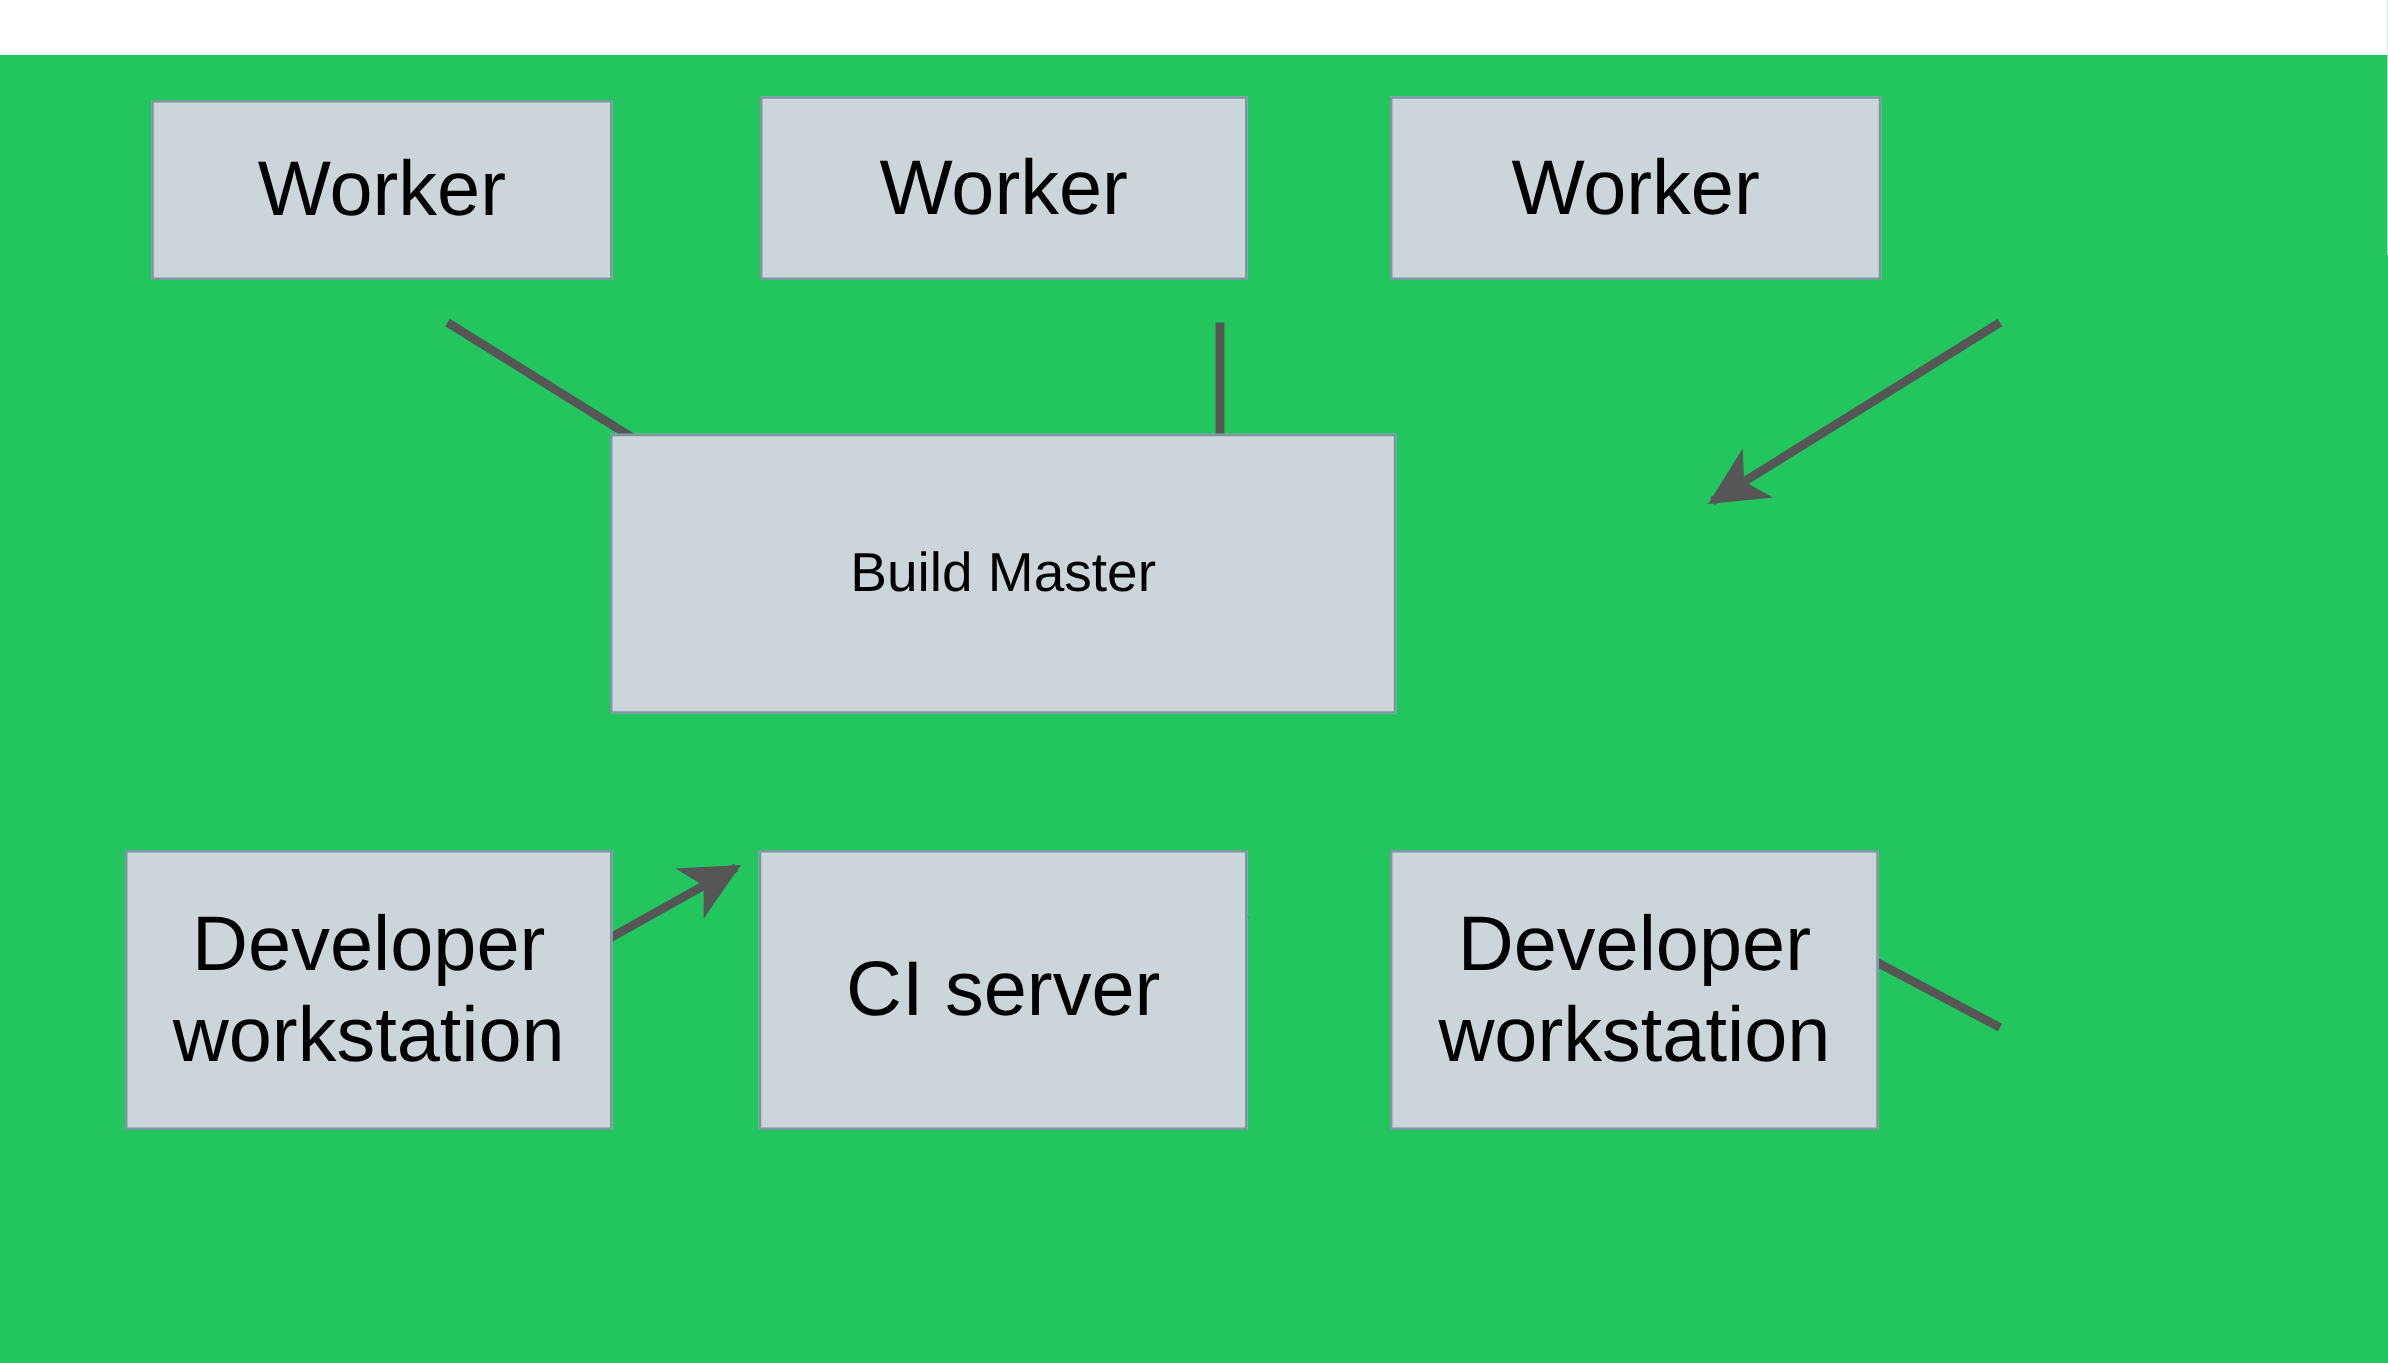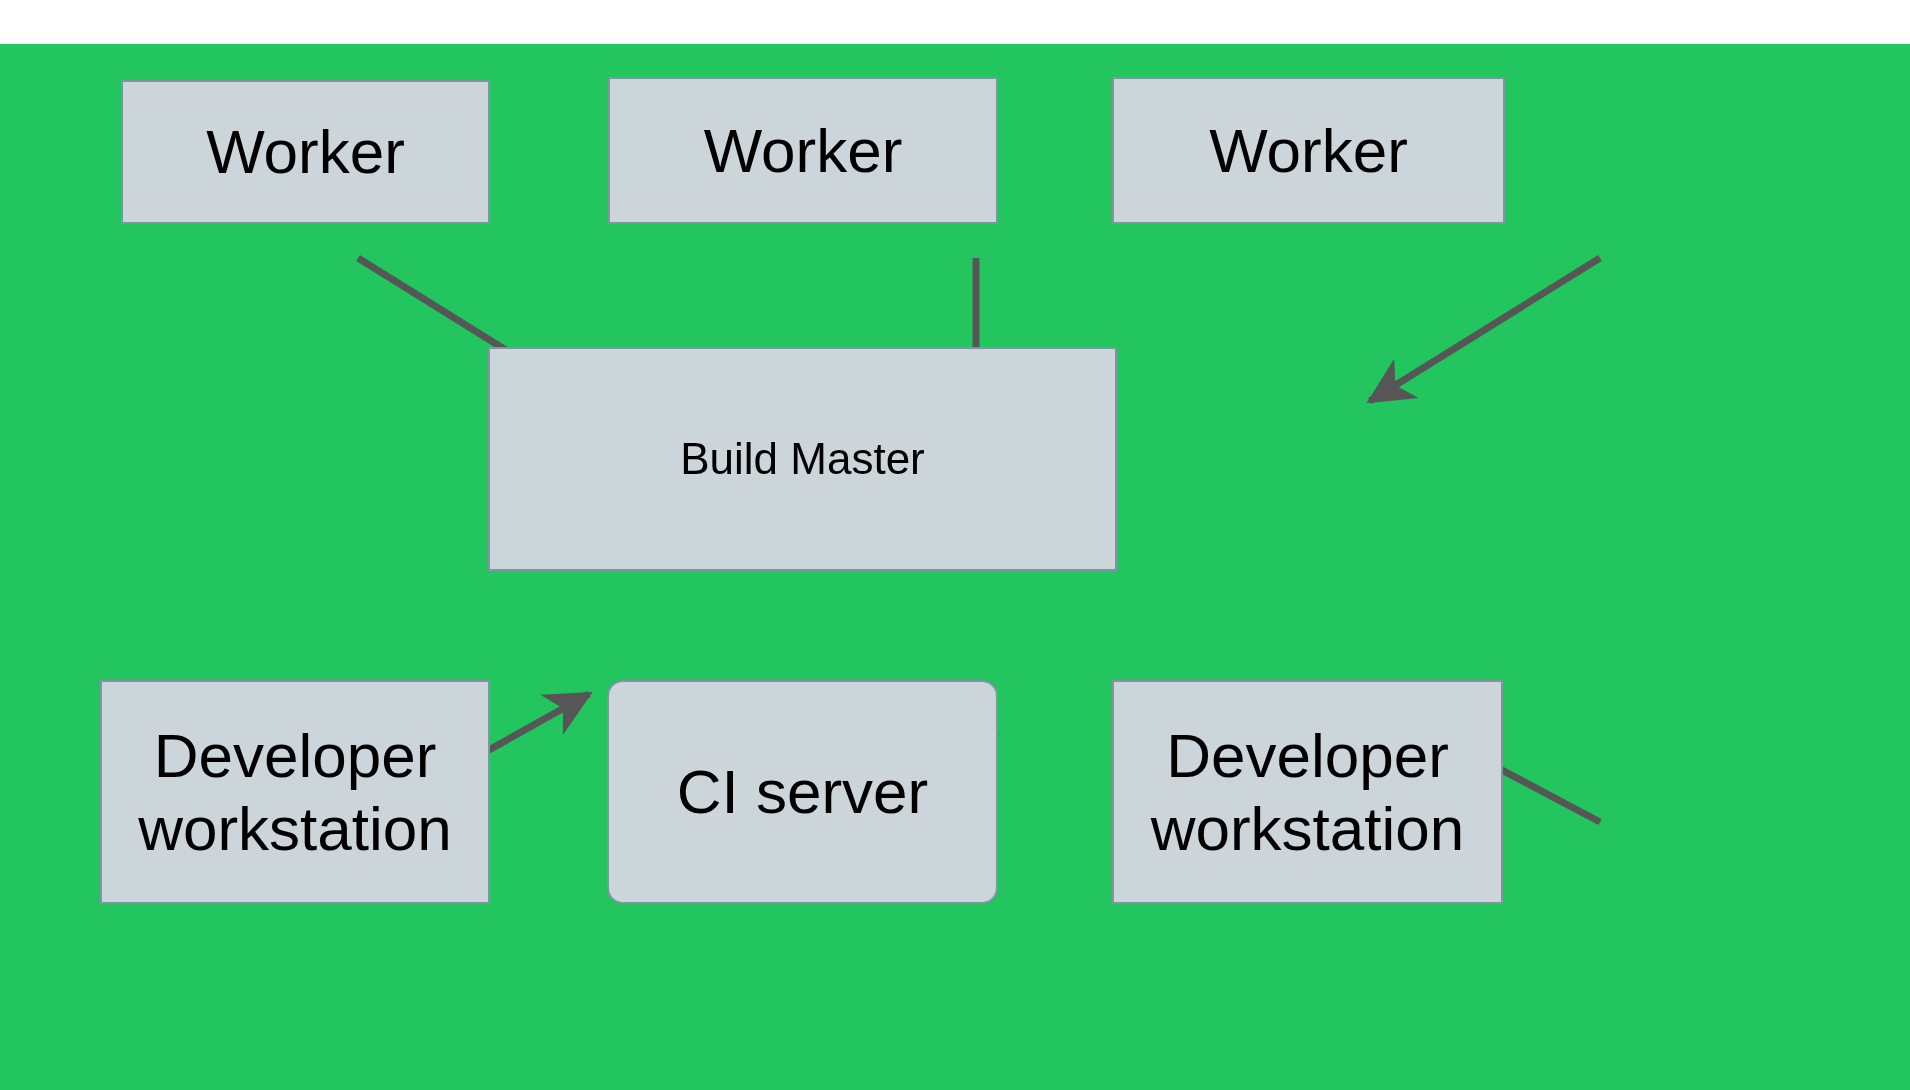--- a/index.html
+++ b/index.html
@@ -46,21 +46,21 @@
     padding: 0 8px;
   }
   
   #node-worker-left   { left: 121px; top: 36px;  width: 369px; height: 144px; font-size: 62px; }
   #node-worker-center { left: 608px; top: 33px;  width: 390px; height: 147px; font-size: 62px; }
   #node-worker-right  { left: 1112px; top: 33px; width: 393px; height: 147px; font-size: 62px; }
   
   #node-build-master  { left: 488px; top: 303px; width: 629px; height: 224px; font-size: 44px; }
   
   #node-dev-left      { left: 100px; top: 636px; width: 390px; height: 224px; font-size: 62px; }
-  #node-ci-server     { left: 607px; top: 636px; width: 391px; height: 224px; font-size: 62px; border-radius: 16px; }
+  #node-ci-server     { left: 607px; top: 636px; width: 391px; height: 224px; font-size: 62px; }
   #node-dev-right     { left: 1112px; top: 636px; width: 391px; height: 224px; font-size: 62px; }
 </style>
 </head>
 <body>
 
 <div id="canvas">
 
   <svg id="edges" viewBox="0 0 1910 1090" width="1910" height="1090" xmlns="http://www.w3.org/2000/svg">
     <defs>
 

